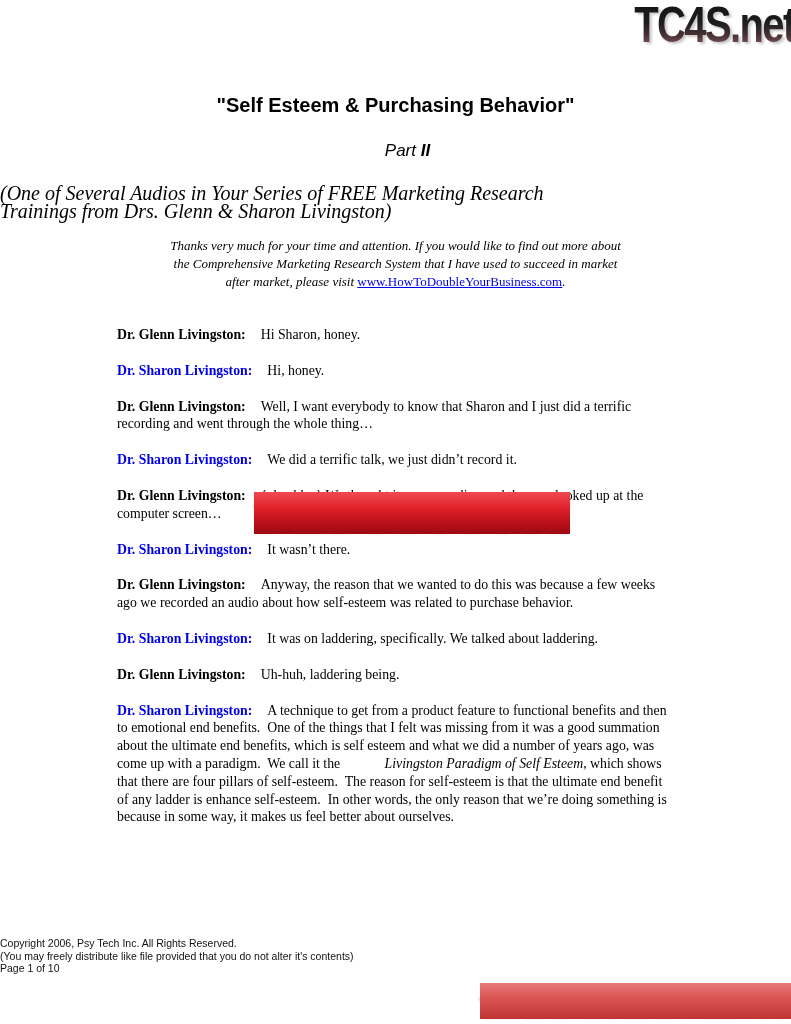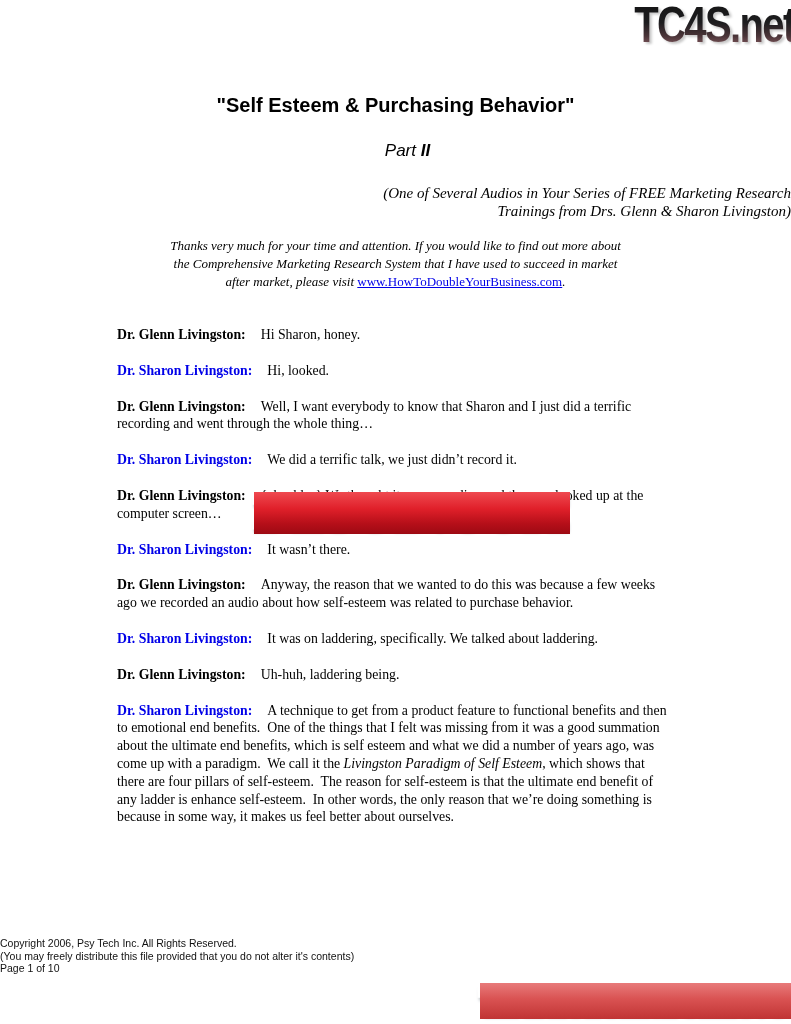--- a/index.html
+++ b/index.html
@@ -29,38 +29,38 @@
   .title{
     position:absolute;top:94px;left:0;width:100%;text-align:center;
     font-family:"Liberation Sans",sans-serif;font-weight:bold;font-size:20px;
   }
   .part{
     position:absolute;top:141px;left:12px;width:100%;text-align:center;
     font-family:"Liberation Sans",sans-serif;font-style:italic;font-size:17px;
   }
   .part .numeral{font-weight:bold;}
   .series{
-    position:absolute;top:184px;left:0;width:100%;text-align:right;
-    font-style:italic;font-size:15px;line-height:18px;
+    position:absolute;top:184px;left:0;width:100%;text-align:left;
+    font-style:italic;font-size:20px;line-height:18px;
   }
   .intro{
     position:absolute;top:237px;left:0;width:100%;text-align:center;
     font-style:italic;font-size:13px;line-height:18px;
   }
   .intro a{color:var(--link-blue,#0000e8);text-decoration:underline;font-style:normal;cursor:pointer;}
 
   
   .transcript{
     position:absolute;top:326px;left:117px;width:557px;
     font-size:13.8px;line-height:17.8px;
   }
   .transcript p{margin:0 0 18px 0;white-space:pre-wrap;}
   .speaker{font-weight:bold;margin-right:15px;text-align:right;}
   .speaker.blue{color:var(--speaker-blue,#0000e8);}
-  .italic{font-style:italic;}
+  .italic{font-style:italic;margin-left:41px;}
 
   
   .gloss{white-space:nowrap;font-weight:bold;}
   .gloss .layer{display:block;}
   .gloss .layer.outline{
     color:#fff;-webkit-text-stroke:7px #fff;
     filter:drop-shadow(2px 3px 1.5px #a9adb3);
   }
   .gloss .layer.fill{
     position:absolute;left:0;top:0;
@@ -109,39 +109,39 @@
   </div>
 
   <div class="intro">
     <div>Thanks very much for your time and attention.  If you would like to find out more about</div>
     <div>the Comprehensive Marketing Research System that I have used to succeed in market</div>
     <div><span>after market, please visit </span><a>www.HowToDoubleYourBusiness.com</a><span>.</span></div>
   </div>
 
   <div class="transcript">
       <p><span class="speaker ">Dr. Glenn Livingston:</span><span>Hi Sharon, honey.</span></p>
-      <p><span class="speaker blue">Dr. Sharon Livingston:</span><span>Hi, looked.</span></p>
+      <p><span class="speaker blue">Dr. Sharon Livingston:</span><span>Hi, honey.</span></p>
       <p><span class="speaker ">Dr. Glenn Livingston:</span><span>Well, I want everybody to know that Sharon and I just did a terrific recording and went through the whole thing…</span></p>
       <p><span class="speaker blue">Dr. Sharon Livingston:</span><span>We did a terrific talk, we just didn’t record it.</span></p>
       <p><span class="speaker ">Dr. Glenn Livingston:</span><span>{chuckles} We thought it was recording and then we looked up at the computer screen…</span></p>
       <p><span class="speaker blue">Dr. Sharon Livingston:</span><span>It wasn’t there.</span></p>
       <p><span class="speaker ">Dr. Glenn Livingston:</span><span>Anyway, the reason that we wanted to do this was because a few weeks ago we recorded an audio about how self-esteem was related to purchase behavior.</span></p>
       <p><span class="speaker blue">Dr. Sharon Livingston:</span><span>It was on laddering, specifically. We talked about laddering.</span></p>
       <p><span class="speaker ">Dr. Glenn Livingston:</span><span>Uh-huh, laddering being.</span></p>
       <p><span class="speaker blue">Dr. Sharon Livingston:</span><span>A technique to get from a product feature to functional benefits and then to emotional end benefits.  One of the things that I felt was missing from it was a good summation about the ultimate end benefits, which is self esteem and what we did a number of years ago, was come up with a paradigm.  We call it the </span><span class="italic">Livingston Paradigm of Self Esteem</span><span>, which shows that there are four pillars of self-esteem.  The reason for self-esteem is that the ultimate end benefit of any ladder is enhance self-esteem.  In other words, the only reason that we’re doing something is because in some way, it makes us feel better about ourselves.</span></p>
     </div>
 
   <div class="watermark gloss">
     <span class="layer outline" aria-hidden="true">DLSUB.COM</span>
     <span class="layer fill">DLSUB.COM</span>
   </div>
 
   <div class="footer">
     <div>Copyright 2006, Psy Tech Inc. All Rights Reserved.</div>
-    <div>(You may freely distribute this file provided that you do not alter it's contents)</div>
+    <div>(You may freely distribute like file provided that you do not alter it's contents)</div>
     <div>Page 1 of 10</div>
   </div>
 
   <div class="bottom-logo gloss">
     <span class="layer outline" aria-hidden="true">TradersXtreme.com</span>
     <span class="layer fill">TradersXtreme.com</span>
   </div>
 
 </div>
 

